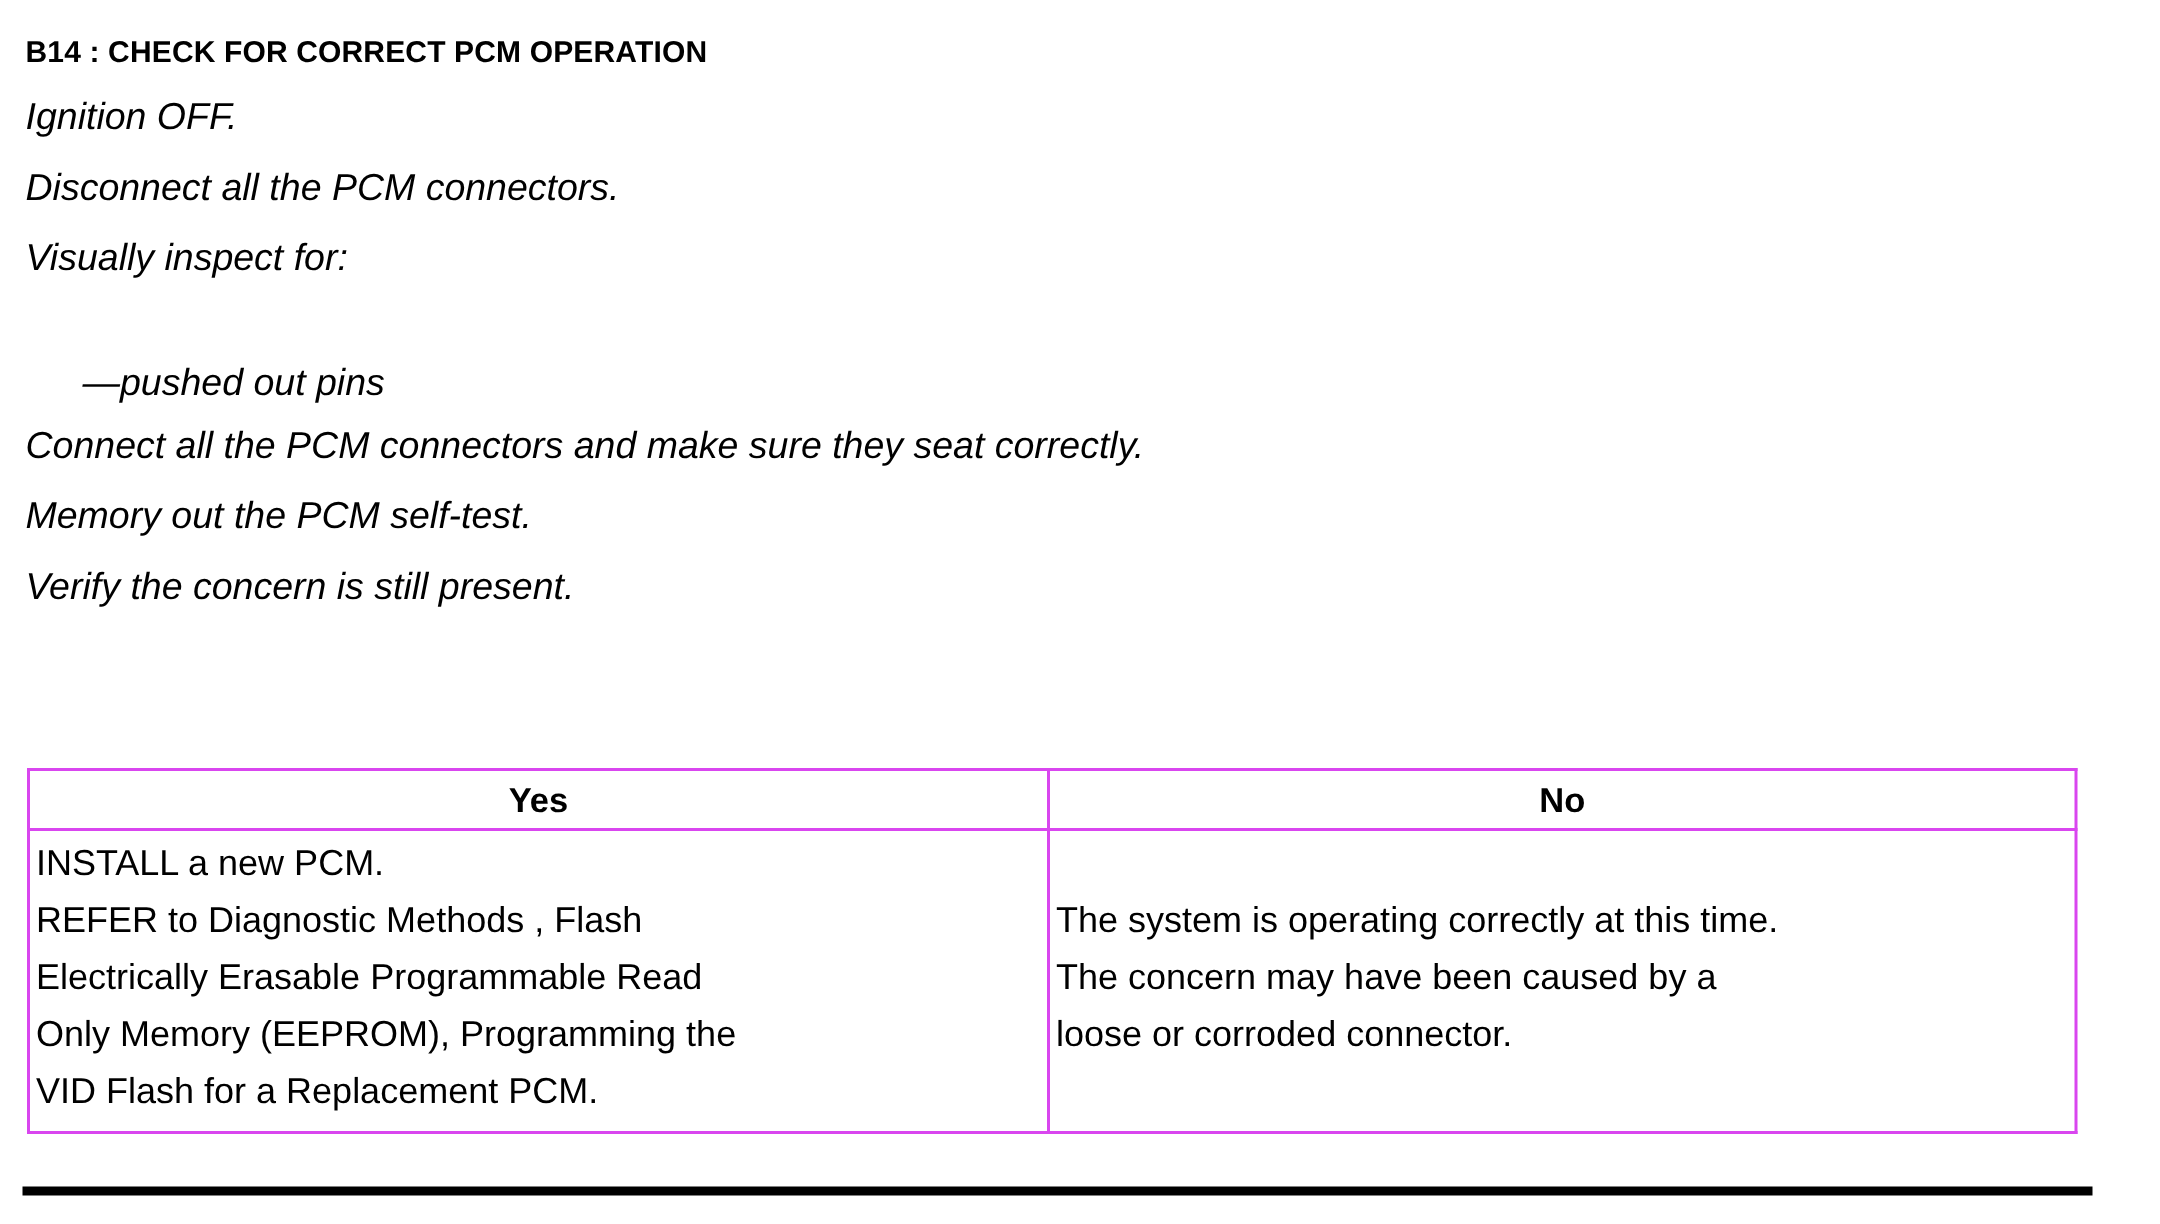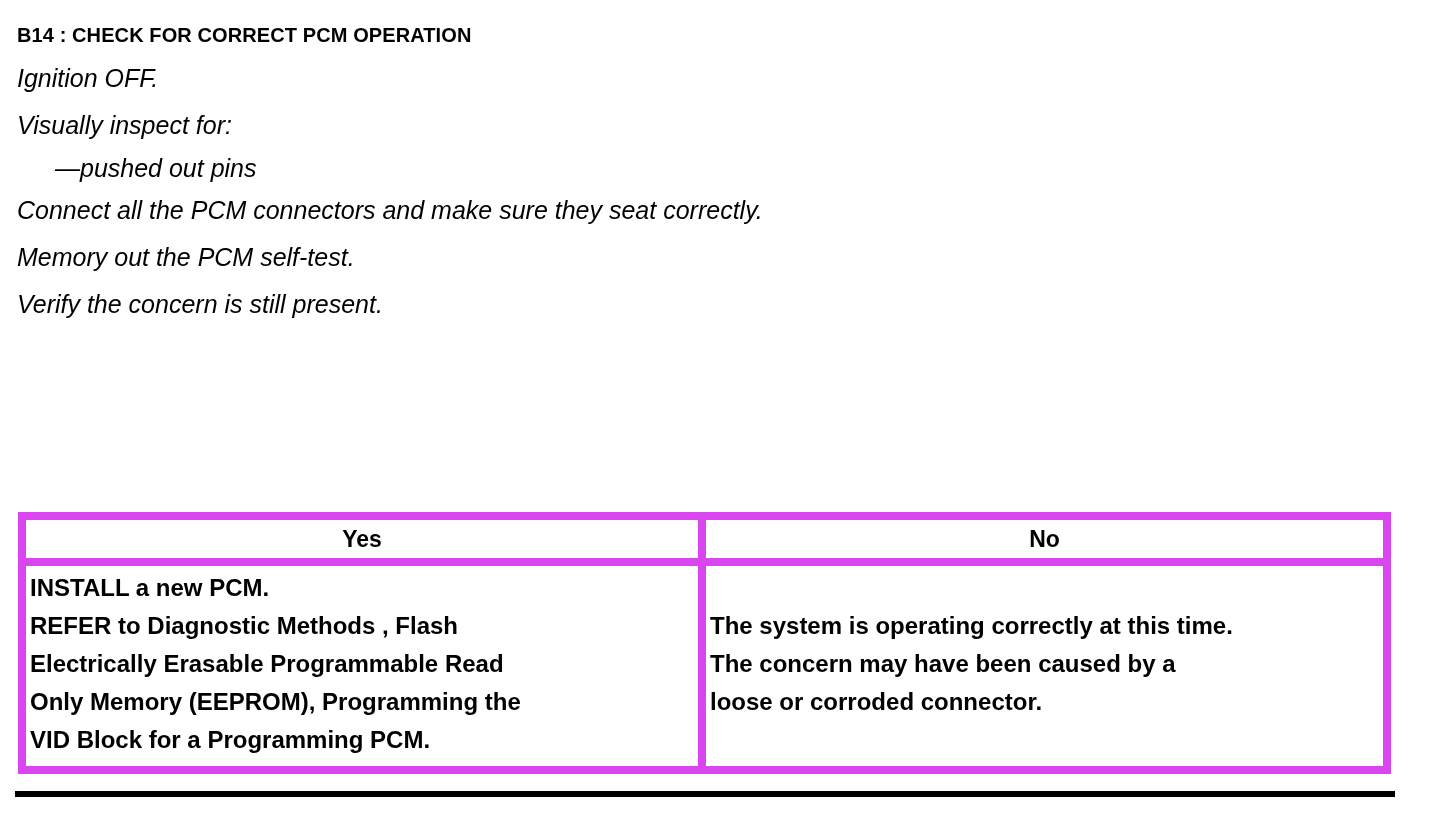--- a/index.html
+++ b/index.html
@@ -37,57 +37,57 @@
   }
   .step-line {
     font-size: 25px;
     line-height: 47px;
     white-space: nowrap;
     font-style: italic;
   }
   .step-line.sub {
     line-height: 38px;
     padding-left: 38px;
+    margin-top: 40px;
   }
   .step-line.bold {
     font-weight: bold;
     font-size: 23px;
   }
 
   
   .decision-table {
     position: absolute;
     left: 18px;
     top: 512px;
     width: 1365px;
     border-collapse: collapse;
     table-layout: fixed;
   }
   .decision-table th,
   .decision-table td {
-    border: 8px solid #d946ef;
+    border: 2px solid #d946ef;
     padding: 0;
     vertical-align: top;
   }
   .decision-table th {
     height: 38px;
     font-size: 23px;
     font-weight: bold;
     text-align: center;
     vertical-align: middle;
   }
   .col-yes { width: 680px; }
   .col-no  { width: 685px; }
 
   .cell-body {
     font-size: 24px;
     line-height: 38px;
     padding: 3px 16px 6px 4px;
     white-space: nowrap;
-    font-weight: bold;
   }
   .cell-body.no-cell {
     padding-top: 41px;
     padding-bottom: 45px;
     border-radius: 22px;
   }
   .cell-line { white-space: nowrap; }
 
   
   .footer-rule {
@@ -99,20 +99,21 @@
     background: #000000;
   }
 </style>
 </head>
 <body>
 
 <div class="doc-title">B14 : CHECK FOR CORRECT PCM OPERATION</div>
 
 <div class="steps">
   <div class="step-line">Ignition OFF.</div>
+  <div class="step-line">Disconnect all the PCM connectors.</div>
   <div class="step-line">Visually inspect for:</div>
   <div class="step-line sub">—pushed out pins</div>
   <div class="step-line">Connect all the PCM connectors and make sure they seat correctly.</div>
   <div class="step-line">Memory out the PCM self-test.</div>
   <div class="step-line">Verify the concern is still present.</div>
 </div>
 
 <table class="decision-table">
   <colgroup>
     <col class="col-yes">
@@ -125,21 +126,21 @@
     </tr>
   </thead>
   <tbody>
     <tr>
       <td>
         <div class="cell-body">
           <div class="cell-line">INSTALL a new PCM.</div>
           <div class="cell-line">REFER to Diagnostic Methods , Flash</div>
           <div class="cell-line">Electrically Erasable Programmable Read</div>
           <div class="cell-line">Only Memory  (EEPROM), Programming the</div>
-          <div class="cell-line">VID Block for a Programming PCM.</div>
+          <div class="cell-line">VID Flash for a Replacement PCM.</div>
         </div>
       </td>
       <td>
         <div class="cell-body no-cell">
           <div class="cell-line">The system is operating correctly at this time.</div>
           <div class="cell-line">The concern may have been caused by a</div>
           <div class="cell-line">loose or corroded connector.</div>
         </div>
       </td>
     </tr>

